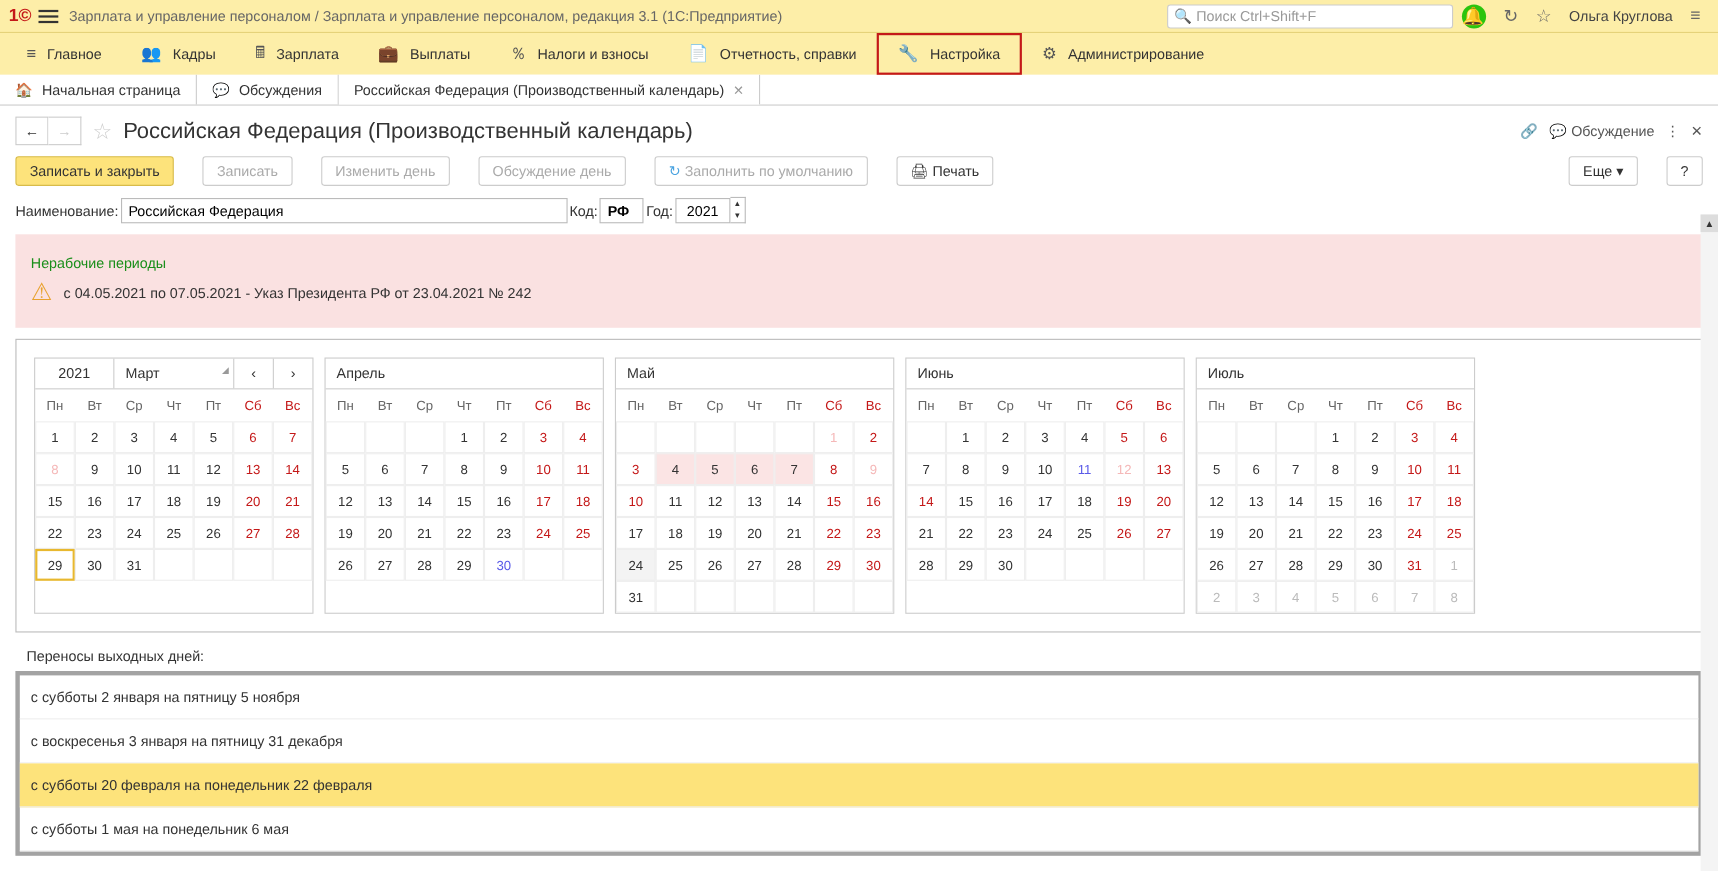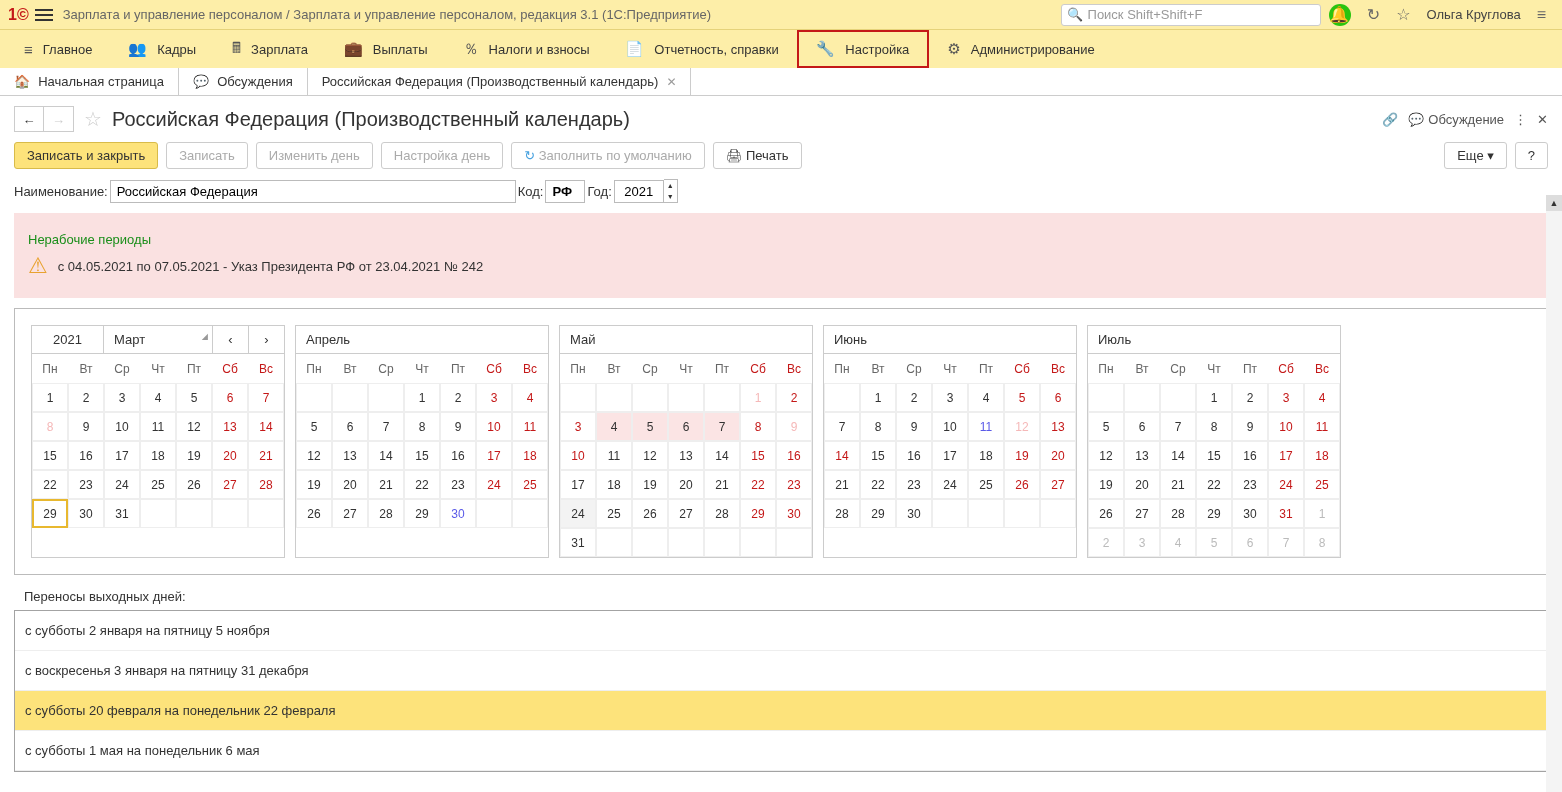--- a/index.html
+++ b/index.html
@@ -20,21 +20,21 @@
 .tabs-row{background:#fff;height:28px;display:flex;border-bottom:1px solid #ccc}
 .tab{display:flex;align-items:center;gap:8px;padding:0 14px;border-right:1px solid #ccc;cursor:pointer;font-size:13px}
 .tab.active{background:#fff}
 .tab-close{color:#999;font-size:12px}
 .page-header{display:flex;align-items:center;padding:10px 14px}
 .navbtn{border:1px solid #ccc;background:#fff;width:30px;height:26px;display:flex;align-items:center;justify-content:center;cursor:pointer}
 .navbtn+.navbtn{border-left:none}
 .star{margin:0 10px;color:#ccc;font-size:20px}
 .page-title{font-size:20px;color:#333}
 .hdr-right{margin-left:auto;display:flex;gap:10px;align-items:center;color:#555}
-.toolbar{display:flex;gap:8px;padding:0 14px 10px}
+.toolbar{display:flex;gap:26px;padding:0 14px 10px}
 .btn{border:1px solid #ccc;background:#fff;padding:5px 12px;border-radius:3px;cursor:pointer;font-size:13px;color:#333}
 .btn.yellow{background:#fde37b;border-color:#d8bb4a}
 .btn.disabled{color:#aaa}
 .toolbar-spacer{flex:1}
 .form-row{display:flex;gap:2px;align-items:center;padding:0 14px 10px}
 .input{border:1px solid #bbb;padding:3px 6px;font-size:13px}
 .year-input{display:flex;align-items:center}
 .spinner{display:flex;flex-direction:column;border:1px solid #bbb;border-left:none;height:24px}
 .spinner span{font-size:7px;padding:0 3px;cursor:pointer;line-height:11px}
 .notice{background:#fae1e1;padding:19px 14px;margin:0 14px 10px}
@@ -53,41 +53,41 @@
 .cal-head .cal-cell{border:none;font-weight:normal;color:#666}
 .cal-head .cal-cell.wkend{color:#c41818}
 .cal-cell.wkend{color:#c41818}
 .cal-cell.spec{background:#fbe4e4}
 .cal-cell.muted{color:#bbb}
 .cal-cell.mutedred{color:#f5b8b8}
 .cal-cell.pre{color:#5a5ae8}
 .cal-cell.today{border:2px solid #e8b82f}
 .cal-cell.todaybg{background:#f3f3f3}
 .transfers-label{padding:4px 24px}
-.transfers-list{border:1px solid #a3a3a3;margin:2px 14px}
+.transfers-list{border:4px solid #a3a3a3;margin:2px 14px}
 .transfer-item{padding:12px 10px;border-bottom:1px solid #eee}
 .transfer-item.sel{background:#fde37b}
 .scrollbar{position:absolute;right:0;top:195px;bottom:0;width:16px;background:#f4f4f4}
 .scroll-btn{height:16px;background:#ddd;text-align:center;font-size:9px;line-height:16px}
 .dd-corner{position:absolute;right:4px;bottom:2px;font-size:8px;color:#999}
 </style>
 </head>
 <body>
 
 <div class="top-bar">
   <span class="logo">1©</span>
   <span class="ham">
       <span></span>
       <span></span>
       <span></span>
     </span>
   <span class="app-title">Зарплата и управление персоналом / Зарплата и управление персоналом, редакция 3.1  (1С:Предприятие)</span>
   <div class="search-box">
     <span>🔍</span>&nbsp;
-    <span>Поиск Shift+Shift+F</span>
+    <span>Поиск Ctrl+Shift+F</span>
   </div>
   <span class="tr-icon bell">🔔</span>
   <span class="tr-icon">↻</span>
   <span class="tr-icon">☆</span>
   <span class="user-name">Ольга Круглова</span>
   <span class="tr-icon">≡</span>
 </div>
 
 <div class="main-menu">
   <div class="mm-item">
@@ -149,21 +149,21 @@
     <span>💬 <span>Обсуждение</span></span>
     <span>⋮</span>
     <span>✕</span>
   </div>
 </div>
 
 <div class="toolbar">
   <button class="btn yellow">Записать и закрыть</button>
   <button class="btn disabled">Записать</button>
   <button class="btn disabled">Изменить день</button>
-  <button class="btn disabled">Настройка день</button>
+  <button class="btn disabled">Обсуждение день</button>
   <button class="btn disabled"><span style="color:#4aa3e0">↻</span> <span>Заполнить по умолчанию</span></button>
   <button class="btn"><span>🖨</span> <span>Печать</span></button>
   <div class="toolbar-spacer"></div>
   <button class="btn"><span>Еще</span> ▾</button>
   <button class="btn">?</button>
 </div>
 
 <div class="form-row">
   <span>Наименование:</span>
   <input class="input" style="width: 406px;" value="Российская Федерация">

